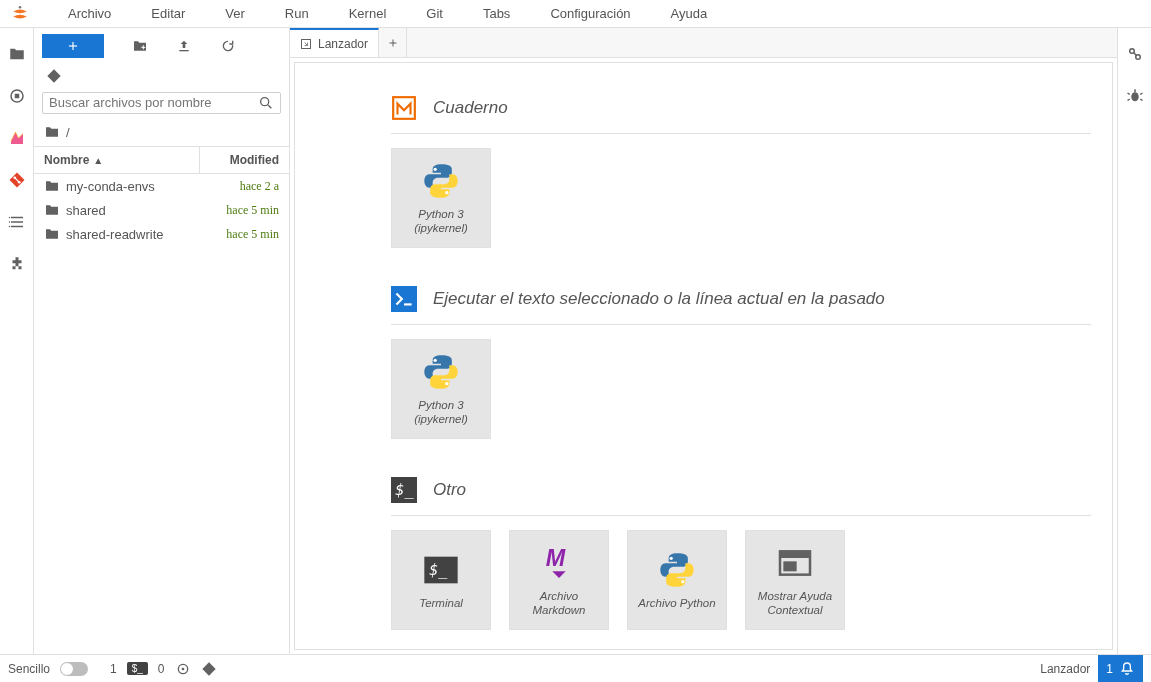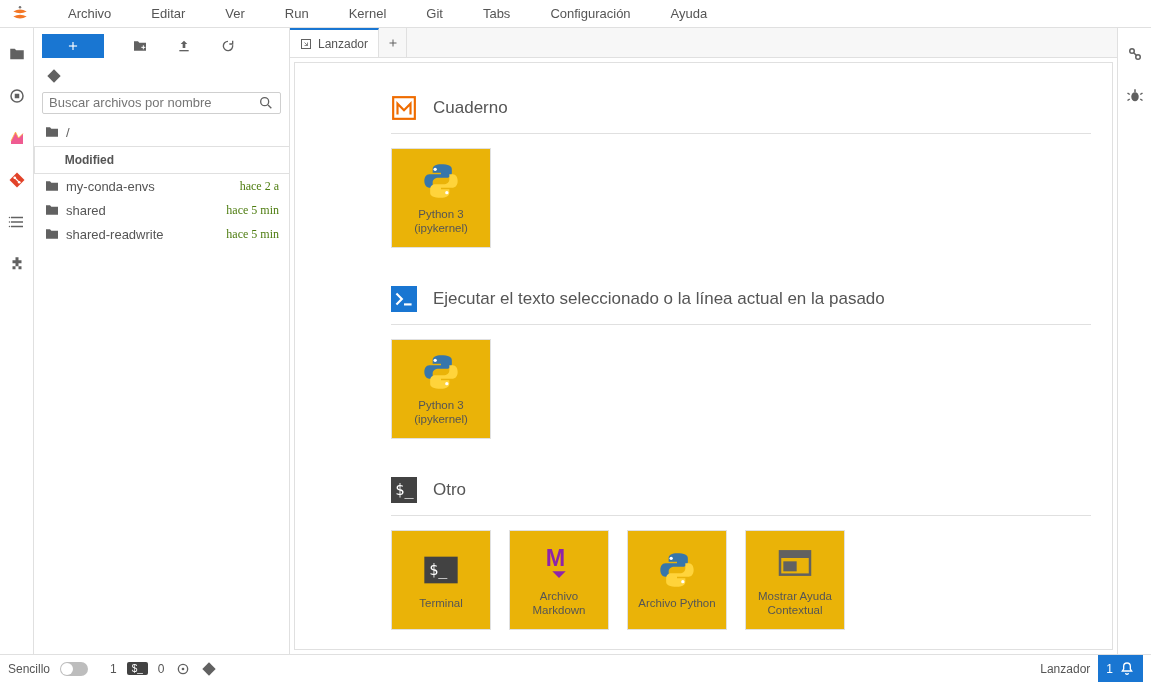--- a/index.html
+++ b/index.html
@@ -37,27 +37,27 @@
 .file-row .fi { width: 16px; height: 16px; margin-right: 6px; color: #616161; }
 .file-row .fname { flex: 1; }
 .file-row .fmod { color: #4d7c0f; font-size: 12px; font-family: Liberation Serif, serif; }
 
 
 .dock { flex: 1; display: flex; flex-direction: column; background: #fff; }
 .tab-bar { display: flex; height: 30px; background: #f7f7f7; border-bottom: 1px solid #e0e0e0; }
 .tab { display: flex; align-items: center; padding: 0 10px; background: #fff; border-right: 1px solid #e0e0e0; border-top: 2px solid #1976d2; gap: 6px; font-size: 12px; color: #555; }
 .tab .tab-icon { color: #616161; }
 .new-tab-btn { width: 28px; display: flex; align-items: center; justify-content: center; cursor: pointer; color: #616161; border-right: 1px solid #e0e0e0; }
-.launcher-body { flex: 1; overflow: auto; padding: 20px 16px 20px 16px; background: #fff; margin: 4px; border: 1px solid #e0e0e0; }
+.launcher-body { flex: 1; overflow: auto; padding: 20px 16px 20px 16px; background: #fff; margin: 4px; border: 1px solid #e0e0e0; font-style: italic; }
 .launcher-inner { max-width: 700px; margin-left: 80px; }
 .section-header { display: flex; align-items: center; gap: 16px; padding: 12px 0; border-bottom: 1px solid #e0e0e0; margin-bottom: 14px; }
 .section-icon { width: 26px; height: 26px; display: flex; align-items: center; justify-content: center; }
 .section-title { font-size: 17px; color: #555; }
 .cards { display: flex; gap: 18px; flex-wrap: wrap; margin-bottom: 26px; }
-.card { width: 100px; height: 100px; border: 1px solid #e0e0e0; display: flex; flex-direction: column; align-items: center; justify-content: center; cursor: pointer; padding: 6px; text-align: center; background: #eab308; }
+.card { width: 100px; height: 100px; border: 1px solid #e0e0e0; display: flex; flex-direction: column; align-items: center; justify-content: center; cursor: pointer; padding: 6px; text-align: center; background: #e5e5e5; }
 .card .card-icon { width: 40px; height: 40px; display: flex; align-items: center; justify-content: center; margin-bottom: 6px; }
 .card .card-label { font-size: 11.5px; color: #555; line-height: 1.25; }
 .cards-other .card { width: 100px; height: 100px; }
 
 
 .right-bar { width: 34px; border-left: 1px solid #e0e0e0; display: flex; flex-direction: column; align-items: center; padding-top: 16px; gap: 22px; }
 
 
 .status-bar { position: absolute; bottom: 0; left: 0; right: 0; height: 28px; border-top: 1px solid #e0e0e0; display: flex; align-items: center; padding: 0 8px; font-size: 12px; color: #555; background: #fff; }
 .status-left { display: flex; align-items: center; gap: 10px; }
@@ -183,20 +183,24 @@
         </span>
       </div>
     </div>
     <div class="breadcrumb-row">
       <svg viewBox="0 0 24 24" width="16" height="16" class="folder-icon">
           <path d="M3 5h6l2 2h10v12H3z"></path>
         </svg>
       <span>/</span>
     </div>
     <div class="file-header">
+      <div class="col-name">
+        <span>Nombre</span>
+        <span class="sort-caret">▲</span>
+      </div>
       <div class="col-mod">Modified</div>
     </div>
     <div class="file-list">
       <div class="file-row">
         <span class="fi">
             <svg viewBox="0 0 24 24" width="16" height="16" class="folder-icon">
               <path d="M3 5h6l2 2h10v12H3z"></path>
             </svg>
           </span>
         <span class="fname">my-conda-envs</span>

